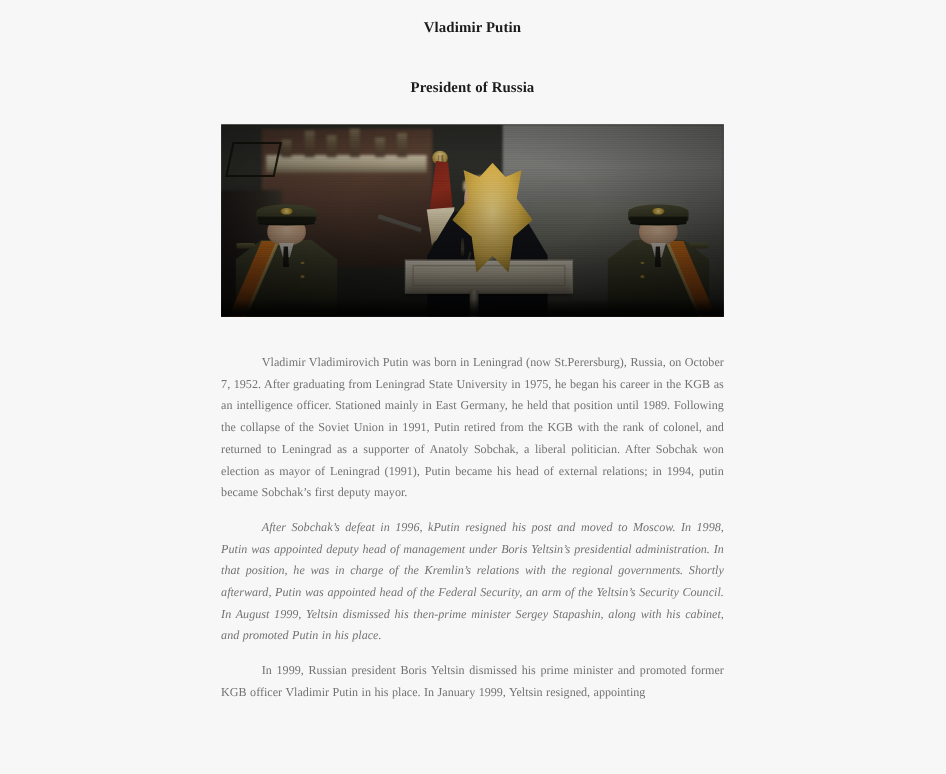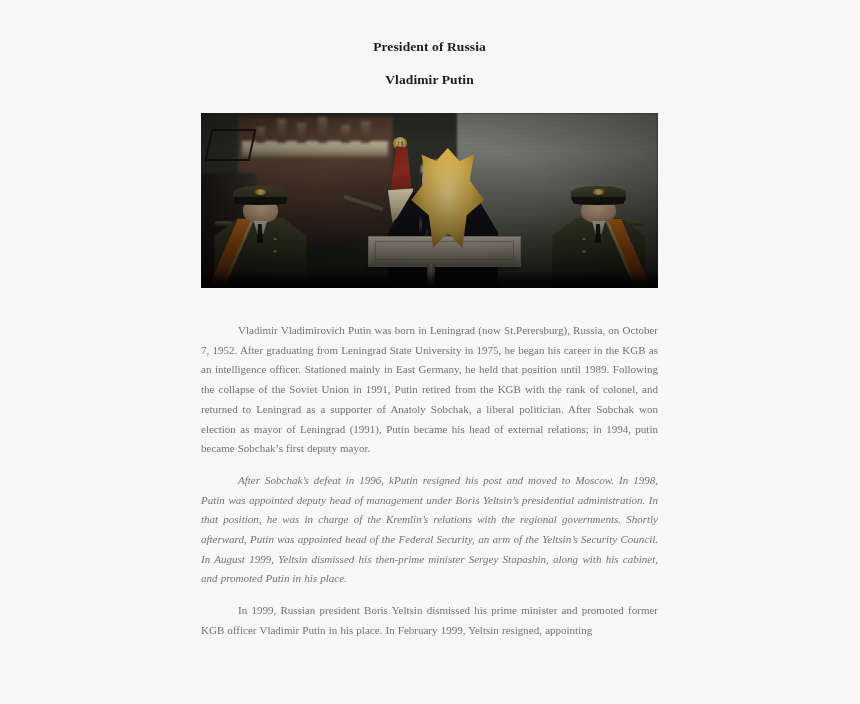--- a/index.html
+++ b/index.html
@@ -458,23 +458,23 @@
   .para.first { margin-top: 33px; }
   .para.next  { margin-top: 12px; font-style: italic; }
   .para.last  { margin-top: 12px; }
 </style>
 </head>
 <body>
 
 <div class="page">
   <div class="doc-body">
 
+    <div class="heading heading-sub">Vladimir Putin</div>
+
     <div class="heading heading-title">President of Russia</div>
-
-    <div class="heading heading-sub">Vladimir Putin</div>
 
     <figure class="photo-wrap" style="margin:25px 0 0 0;">
       <div class="photo">
 
         <div class="bg-sky"></div>
         <div class="bg-right"></div>
 
         <div class="tower"></div>
         <div class="tower-crown"></div>
         <div class="tower-spires">
@@ -554,16 +554,16 @@
         <div class="fg-dark"></div>
         <div class="bg-vignette"></div>
         <div class="grain"></div>
       </div>
     </figure>
 
     <p class="para first">Vladimir Vladimirovich Putin was born in Leningrad (now St.Perersburg), Russia, on October 7, 1952. After graduating from Leningrad State University in 1975, he began his career in the KGB as an intelligence officer. Stationed mainly in East Germany, he held that position until 1989. Following the collapse of the Soviet Union in 1991, Putin retired from the KGB with the rank of colonel, and returned to Leningrad as a supporter of Anatoly Sobchak, a liberal politician. After Sobchak won election as mayor of Leningrad (1991), Putin became his head of external relations; in 1994, putin became Sobchak’s first deputy mayor.</p>
 
     <p class="para next">After Sobchak’s defeat in 1996, kPutin resigned his post and moved to Moscow. In 1998, Putin was appointed deputy head of management under Boris Yeltsin’s presidential administration. In that position, he was in charge of the Kremlin’s relations with the regional governments. Shortly afterward, Putin was appointed head of the Federal Security, an arm of the Yeltsin’s Security Council. In August 1999, Yeltsin dismissed his then-prime minister Sergey Stapashin, along with his cabinet, and promoted Putin in his place.</p>
 
-    <p class="para last">In 1999, Russian president Boris Yeltsin dismissed his prime minister and promoted former KGB officer Vladimir Putin in his place. In February 1999, Yeltsin resigned, appointing</p>
+    <p class="para last">In 1999, Russian president Boris Yeltsin dismissed his prime minister and promoted former KGB officer Vladimir Putin in his place. In January 1999, Yeltsin resigned, appointing</p>
 
   </div>
 </div>
 
 </body></html>

